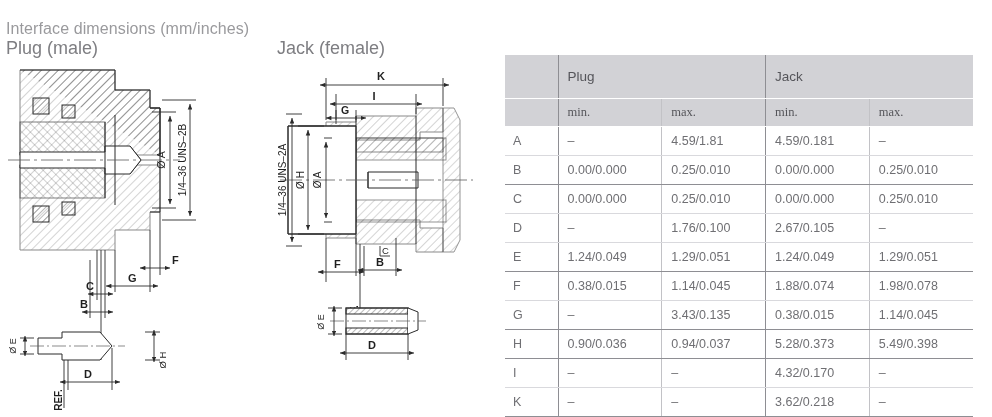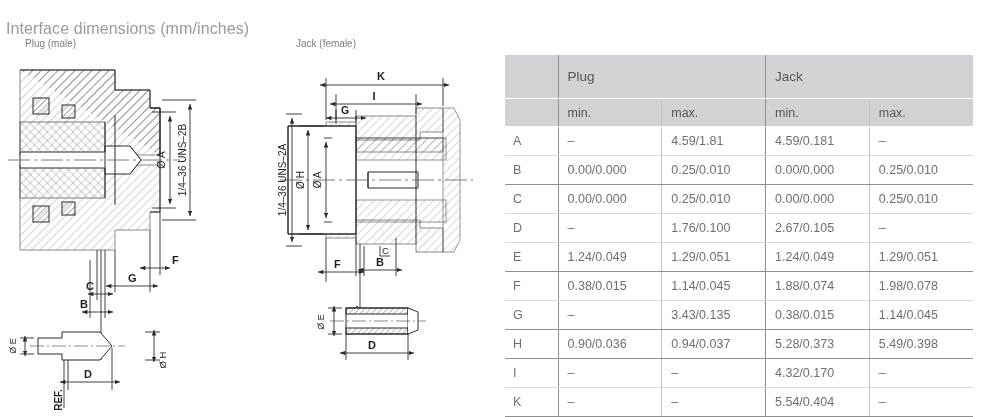--- a/index.html
+++ b/index.html
@@ -23,25 +23,24 @@
     font-size: 16px;
     color: #9a9a9d;
     font-weight: 400;
     letter-spacing: 0.1px;
     white-space: nowrap;
     margin-top: 16px;
   }
   .drawing-caption {
     position: absolute;
     top: 38px;
-    font-size: 10px;
+    font-size: 18px;
     color: #7e7e82;
     font-weight: 400;
     white-space: nowrap;
-    margin-left: 19px;
   }
   #caption-plug { left: 6px; }
   #caption-jack { left: 277px; }
 
   
   .drawing-panel {
     position: absolute;
     top: 60px;
   }
   #drawing-plug { left: 0px; }
@@ -75,21 +74,21 @@
     white-space: nowrap;
     overflow: hidden;
   }
   
   table.dims thead th {
     background: #d2d2d6;
     color: #55555a;
     border-bottom: 1px solid #ffffff;
   }
   table.dims thead tr.group-row th { height: 43px; font-size: 13.5px; }
-  table.dims thead tr.minmax-row th { height: 27px; }
+  table.dims thead tr.minmax-row th { height: 27px; font-family: Liberation Serif, serif; }
 
   
   .sep-strong { border-left: 1.6px solid #8e8e93; }
   .sep-light  { border-left: 1px solid #c2c2c6; }
 
   
   table.dims tbody tr td { border-bottom: 1px solid #d9d9dd; }
   table.dims tbody tr.rule-strong td { border-bottom: 1.4px solid #8e8e93; }
   table.dims tbody tr.last-row td { border-bottom: 1.4px solid #8e8e93; }
   table.dims tbody td.row-label { color: #6f6f73; padding-left: 8px; }
@@ -419,18 +418,18 @@
         <td class="row-label">I</td>
         <td class="sep-strong">–</td>
         <td class="sep-light">–</td>
         <td class="sep-strong">4.32/0.170</td>
         <td class="sep-light">–</td>
       </tr>
       <tr class="last-row">
         <td class="row-label">K</td>
         <td class="sep-strong">–</td>
         <td class="sep-light">–</td>
-        <td class="sep-strong">5.54/0.404</td>
+        <td class="sep-strong">3.62/0.218</td>
         <td class="sep-light">–</td>
       </tr>
     </tbody>
   </table>
 </div>
 
 </body></html>

